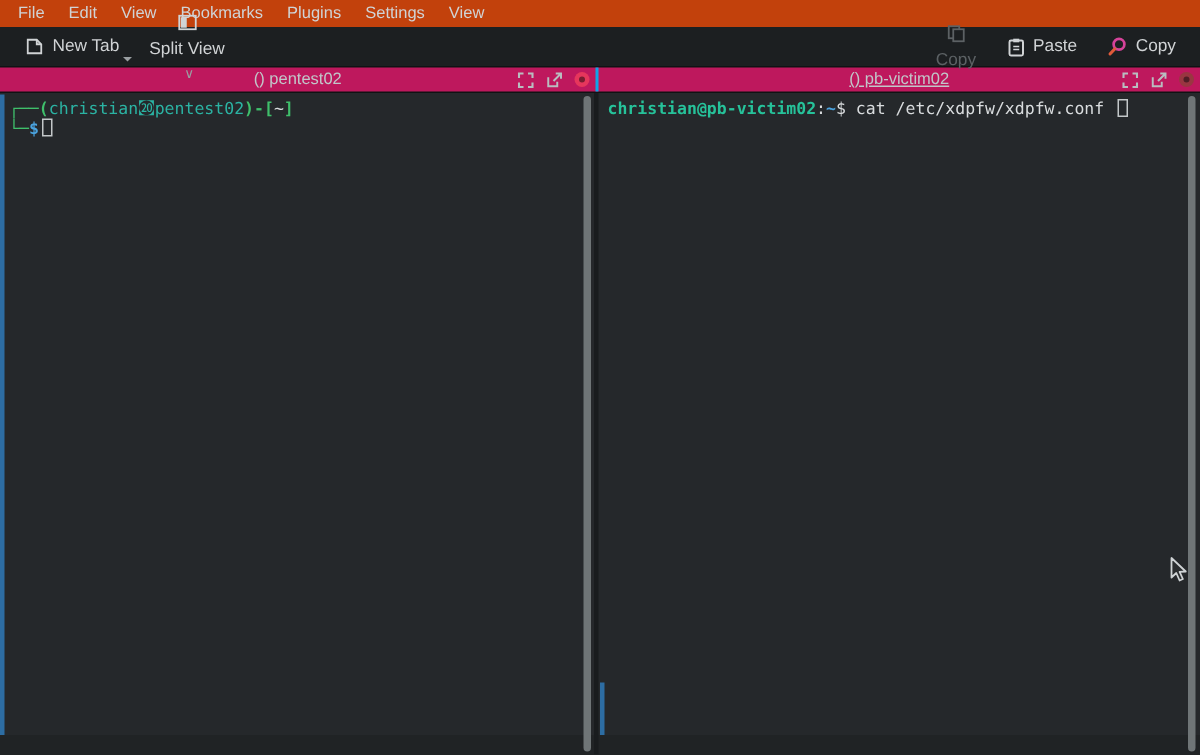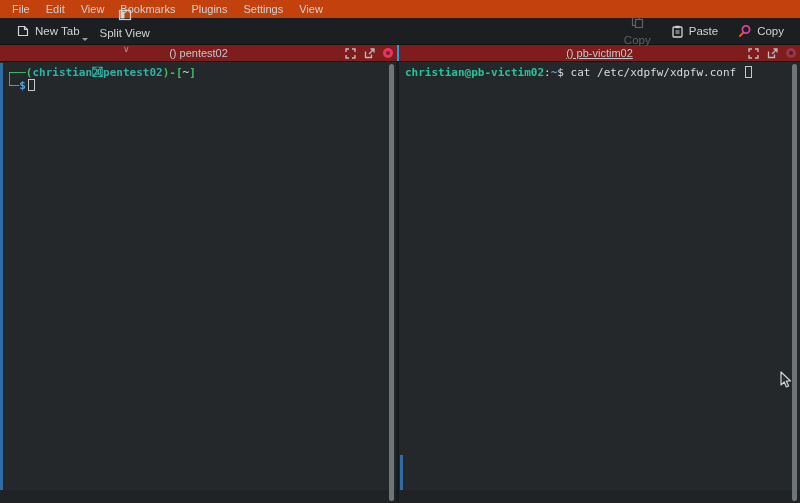--- a/index.html
+++ b/index.html
@@ -29,21 +29,21 @@
     position:absolute; right:-2px; bottom:0px;
     width:0; height:0; border-left:3px solid transparent;
     border-right:3px solid transparent; border-top:3px solid #9a9fa2;
   }
   .tb-chevron { font-size:9px; color:#9a9fa2; margin-left:3px; }
   .tb-right { margin-left:auto; display:flex; align-items:center; gap:8px; }
   .tb-btn.disabled { color:#5c6164;flex-direction:column; }
 
   
   .tabbar {
-    height:18px; display:flex; background:#7f1d1d;
+    height:18px; display:flex; background:#be185d;
     border-top:1px solid #101214; border-bottom:1px solid #101214;
     font-size:11px; color:#c2c6c9;
   }
   .tab-section { position:relative; display:flex; align-items:center; justify-content:center; }
   .tab-section.left  { width:397px; }
   .tab-section.right { flex:1; border-left:2px solid #0ea5e9;text-decoration:underline; }
   .tab-title { pointer-events:none; }
   .tab-controls {
     position:absolute; right:4px; top:0; bottom:0;
     display:flex; align-items:center; gap:8px;
@@ -86,21 +86,21 @@
   }
   .scrollbar.left-pane-sb  { left:389px; }
   .scrollbar.right-pane-sb { right:3px; }
 
   .term {
     font-family:"DejaVu Sans Mono","Liberation Mono",monospace;
     font-size:11px; line-height:13px; padding:4px 6px;
     white-space:pre; color:#d9dcde;
   }
   .c-green { color:#3fbf6b; font-weight:bold; }
-  .c-teal  { color:#2bb3a3; font-weight:bold; }
+  .c-teal  { color:#2bb3a3; font-weight:normal; }
   .c-tealgreen { color:#26c29a; font-weight:bold; }
   .c-blue  { color:#4aa3df; font-weight:bold; }
   .c-fg    { color:#d9dcde; }
   .cursor-hollow {
     display:inline-block; width:7px; height:12px;
     border:1px solid #c3c7c9; vertical-align:-2px; margin-left:2px;
   }
 
   
   .mouse-cursor { position:absolute; left:779px; top:371px; z-index:9; }

